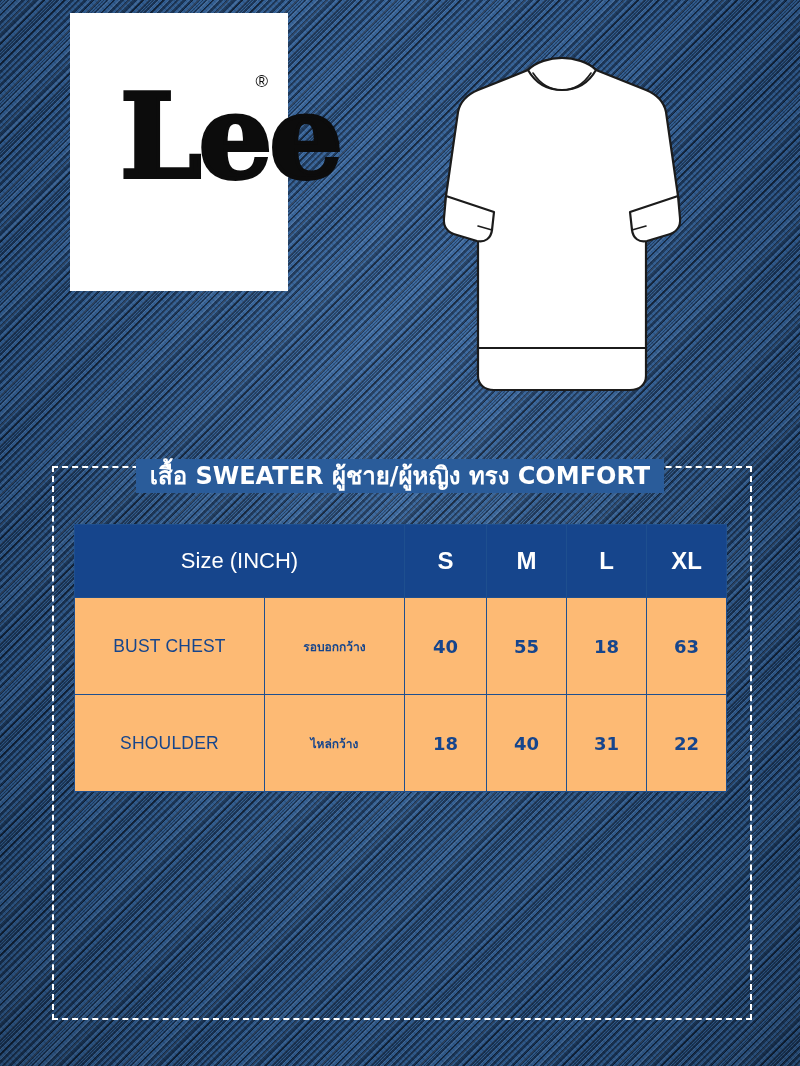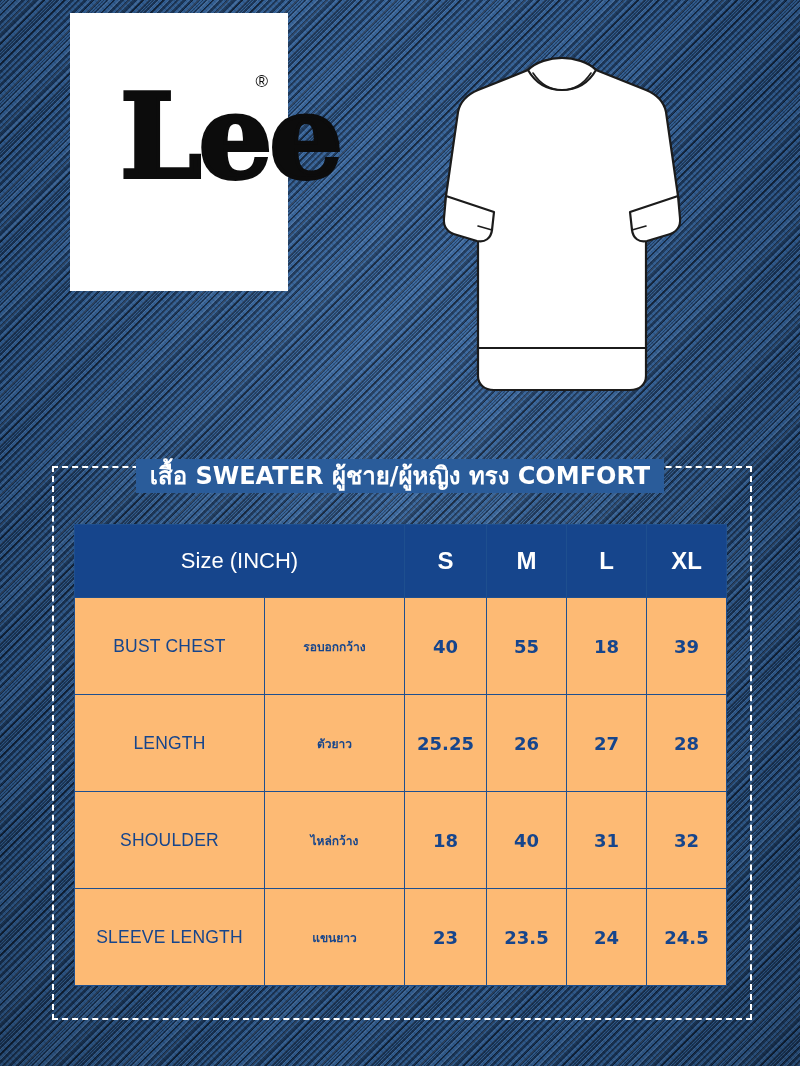--- a/index.html
+++ b/index.html
@@ -264,41 +264,25 @@
         <th class="size-col">XL</th>
       </tr>
     </thead>
     <tbody>
       <tr>
         <td class="en-label">BUST CHEST</td>
         <td class="th-label">รอบอกกว้าง</td>
         <td class="value">40</td>
         <td class="value">55</td>
         <td class="value">18</td>
-        <td class="value">39</td>
-      </tr>
-      <tr>
-        <td class="en-label">LENGTH</td>
-        <td class="th-label">ตัวยาว</td>
-        <td class="value">25.25</td>
-        <td class="value">26</td>
-        <td class="value">27</td>
-        <td class="value">28</td>
+        <td class="value">63</td>
       </tr>
       <tr>
         <td class="en-label">SHOULDER</td>
         <td class="th-label">ไหล่กว้าง</td>
         <td class="value">18</td>
         <td class="value">40</td>
         <td class="value">31</td>
-        <td class="value">32</td>
-      </tr>
-      <tr>
-        <td class="en-label">SLEEVE LENGTH</td>
-        <td class="th-label">แขนยาว</td>
-        <td class="value">23</td>
-        <td class="value">23.5</td>
-        <td class="value">24</td>
-        <td class="value">24.5</td>
+        <td class="value">22</td>
       </tr>
     </tbody>
   </table>
 </div>
 
 </body></html>

